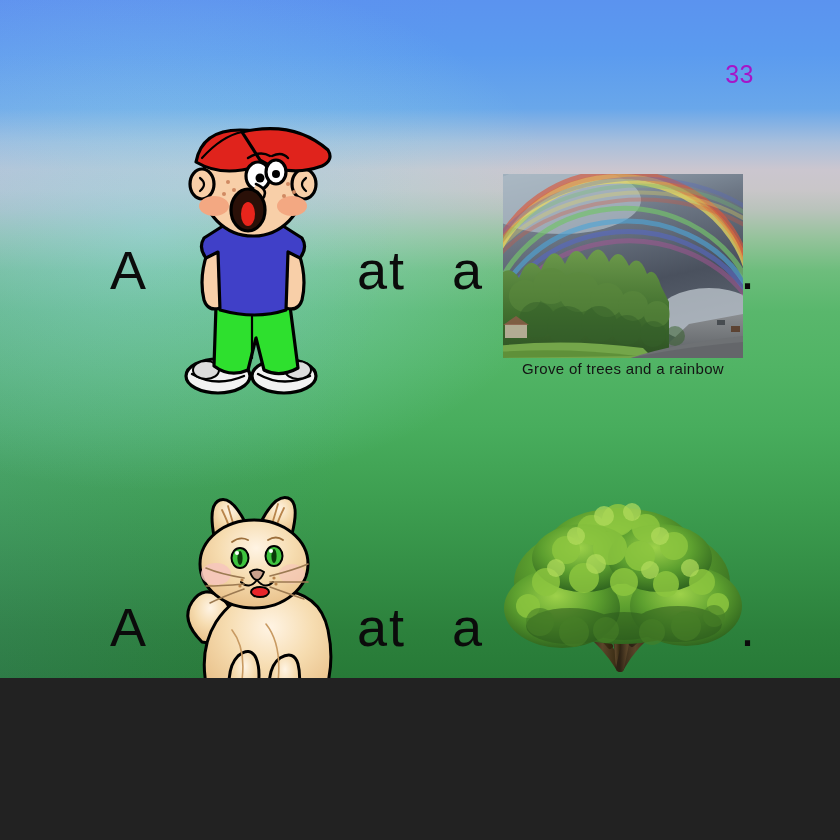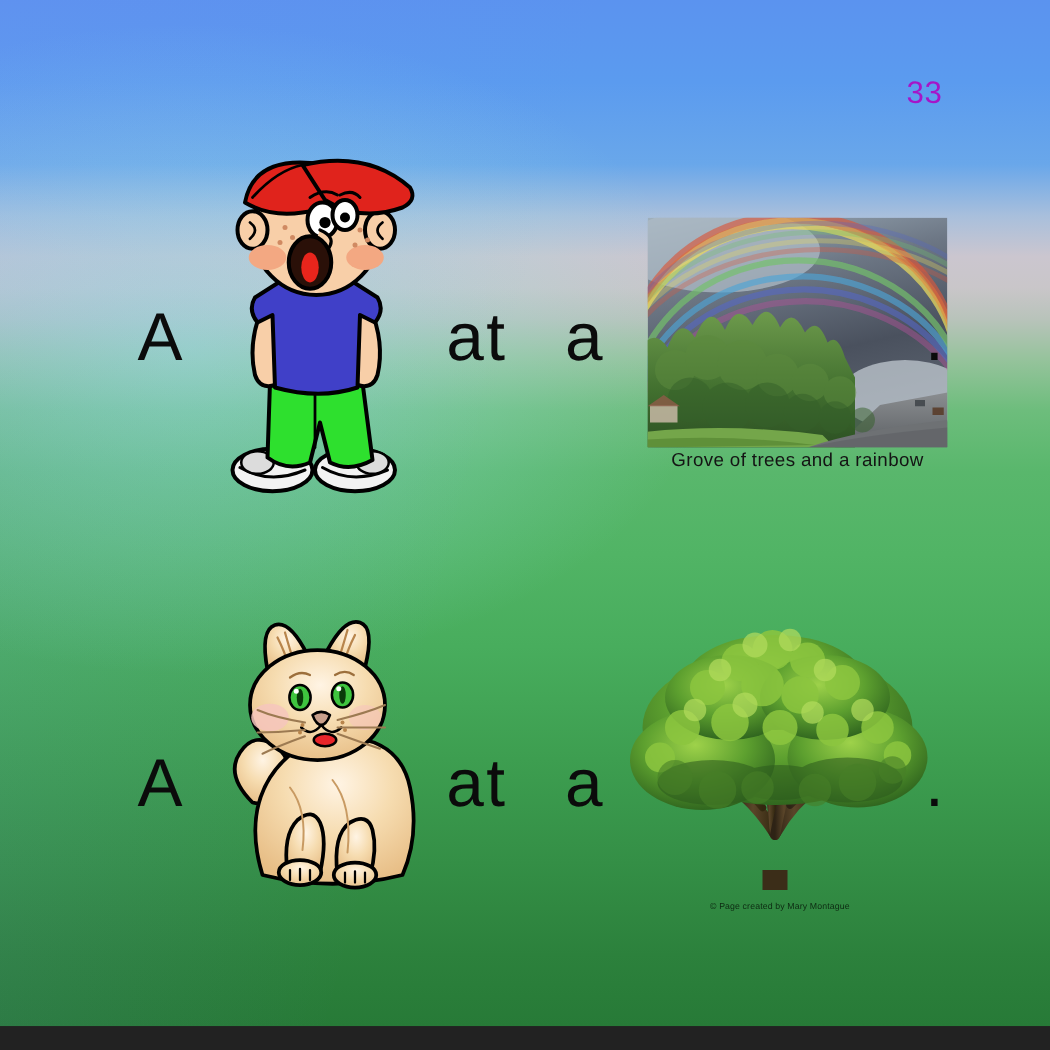--- a/index.html
+++ b/index.html
@@ -4,21 +4,21 @@
 <title>Reading Page</title>
 <style>
   html, body {
     margin: 0;
     padding: 0;
     background: #222;
   }
   #page {
     position: relative;
     width: 840px;
-    height: 821px;
+    height: 678px;
     overflow: hidden;
     font-family: "DejaVu Sans", sans-serif;
     background:
       radial-gradient(ellipse 680px 420px at 18% 34%, rgba(150,225,230,0.55) 0%, rgba(150,225,230,0.0) 62%),
       linear-gradient(to bottom,
         #5b93ef 0%,
         #5b9bef 8%,
         #69a7ea 16%,
         #a8bfdc 21%,
         #cbc6cf 25%,
@@ -178,21 +178,21 @@
             <circle cx="62" cy="72" r="2"></circle>
             <circle cx="52" cy="76" r="2"></circle>
           <circle cx="116" cy="66" r="2"></circle>
             <circle cx="122" cy="74" r="2"></circle>
             <circle cx="112" cy="78" r="2"></circle>
         </g>
       </g>
     </svg>
   </div>
 
-  <div class="photo-block" style="left:518px; top:174px;">
+  <div class="photo-block" style="left:503px; top:174px;">
     <div class="photo-frame">
       <svg width="240" height="184" viewBox="0 0 240 184" preserveAspectRatio="none">
         <defs>
           <linearGradient id="sky" x1="0" y1="0" x2="0.3" y2="1">
             <stop offset="0%" stop-color="#9fb0bd"></stop>
             <stop offset="35%" stop-color="#6d7785"></stop>
             <stop offset="70%" stop-color="#4a515e"></stop>
             <stop offset="100%" stop-color="#5c6470"></stop>
           </linearGradient>
           <linearGradient id="treegrad" x1="0" y1="0" x2="0" y2="1">

